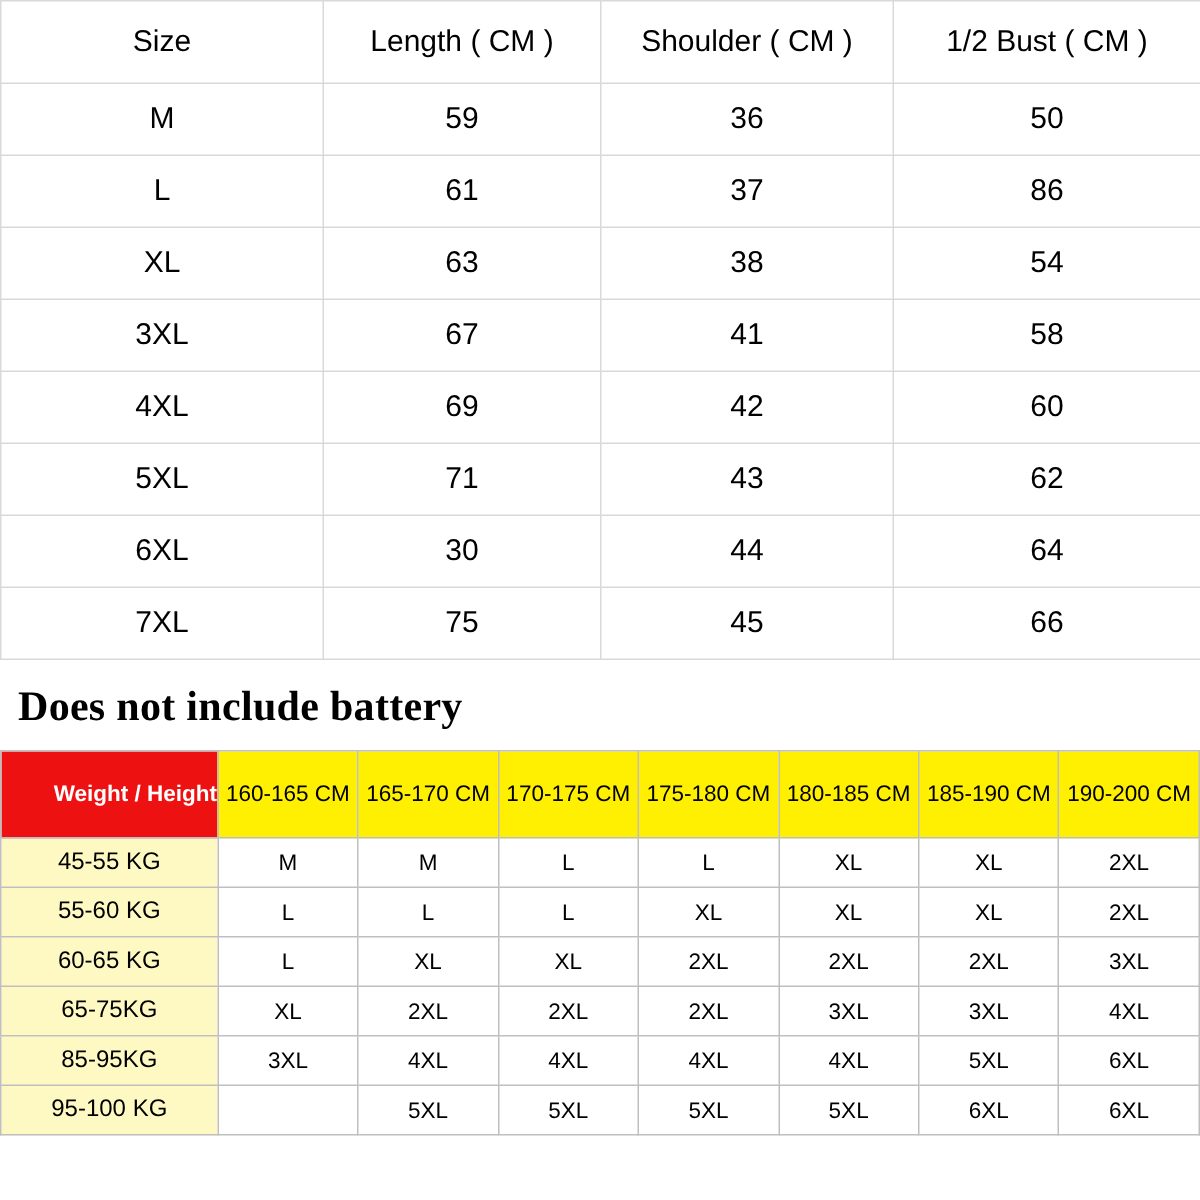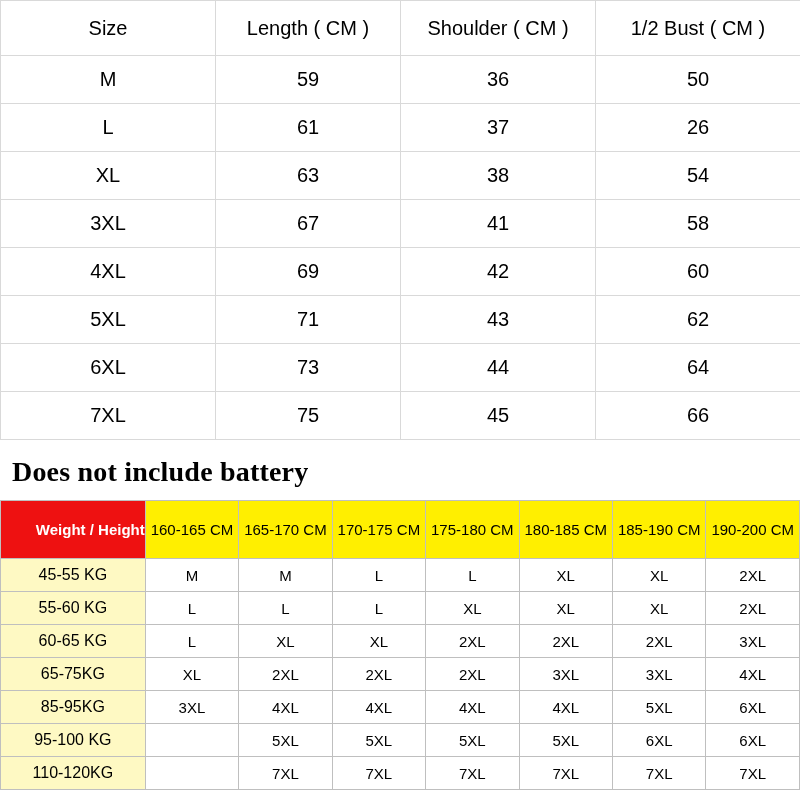--- a/index.html
+++ b/index.html
@@ -125,21 +125,21 @@
       <tr>
         <td>M</td>
         <td>59</td>
         <td>36</td>
         <td>50</td>
       </tr>
       <tr>
         <td>L</td>
         <td>61</td>
         <td>37</td>
-        <td>26</td>
+        <td>86</td>
       </tr>
       <tr>
         <td>XL</td>
         <td>63</td>
         <td>38</td>
         <td>54</td>
       </tr>
       <tr>
         <td>3XL</td>
         <td>67</td>
@@ -153,21 +153,21 @@
         <td>60</td>
       </tr>
       <tr>
         <td>5XL</td>
         <td>71</td>
         <td>43</td>
         <td>62</td>
       </tr>
       <tr>
         <td>6XL</td>
-        <td>73</td>
+        <td>30</td>
         <td>44</td>
         <td>64</td>
       </tr>
       <tr>
         <td>7XL</td>
         <td>75</td>
         <td>45</td>
         <td>66</td>
       </tr>
     </tbody>
@@ -252,26 +252,16 @@
       <tr>
         <td class="rowhdr">95-100 KG</td>
         <td class="cell empty"></td>
         <td class="cell">5XL</td>
         <td class="cell">5XL</td>
         <td class="cell">5XL</td>
         <td class="cell">5XL</td>
         <td class="cell">6XL</td>
         <td class="cell">6XL</td>
       </tr>
-      <tr>
-        <td class="rowhdr">110-120KG</td>
-        <td class="cell empty"></td>
-        <td class="cell">7XL</td>
-        <td class="cell">7XL</td>
-        <td class="cell">7XL</td>
-        <td class="cell">7XL</td>
-        <td class="cell">7XL</td>
-        <td class="cell">7XL</td>
-      </tr>
     </tbody>
   </table>
 
 </div>
 
 </body></html>

